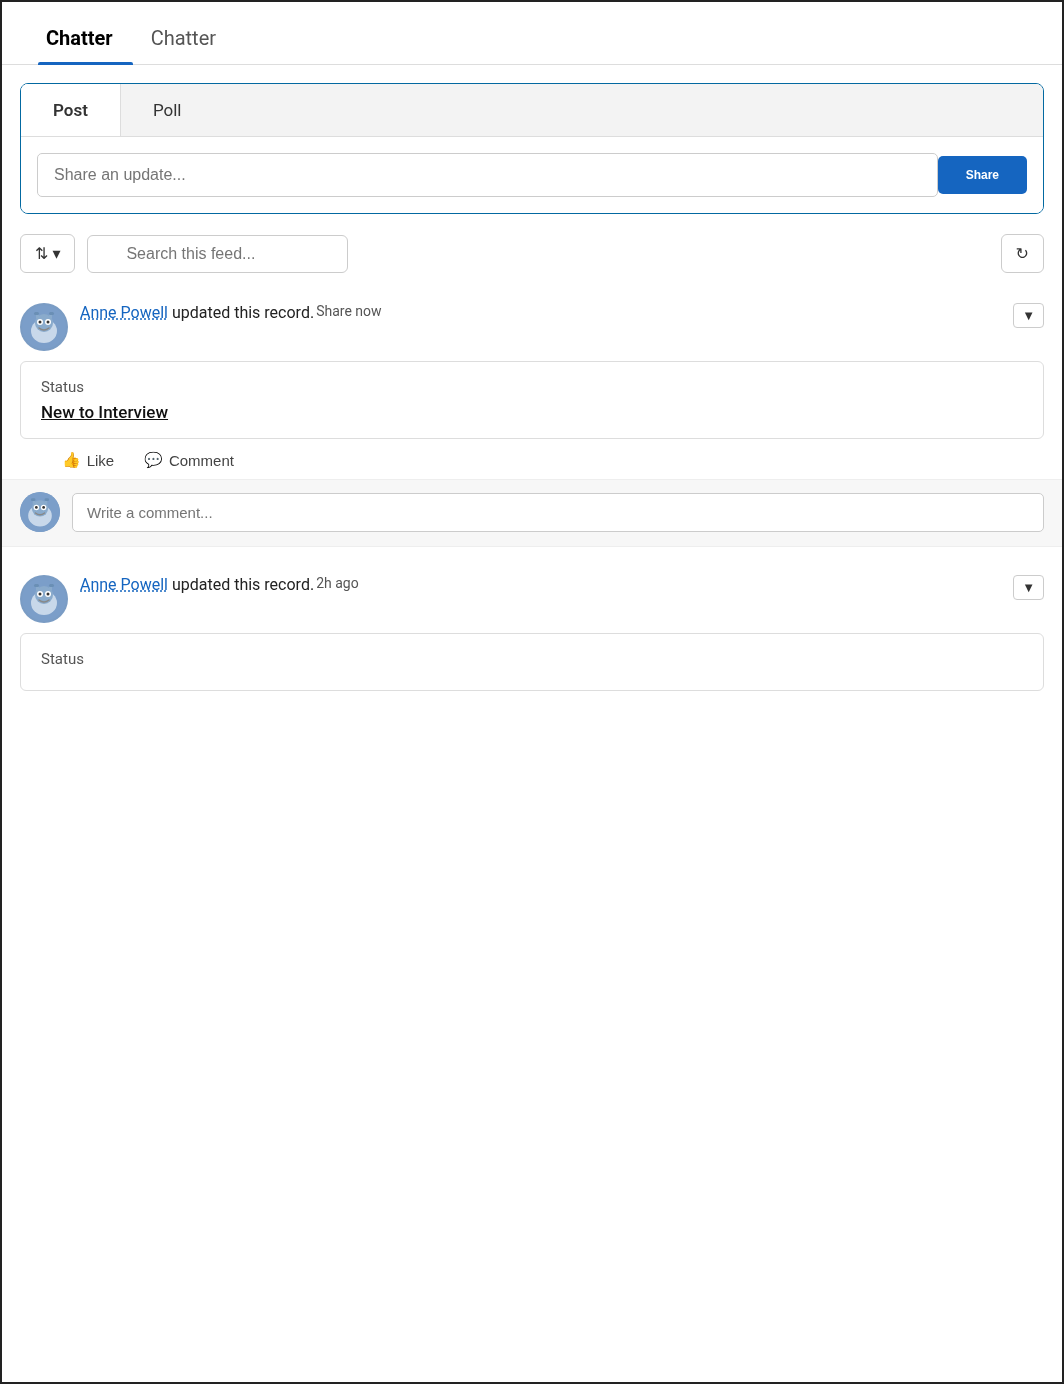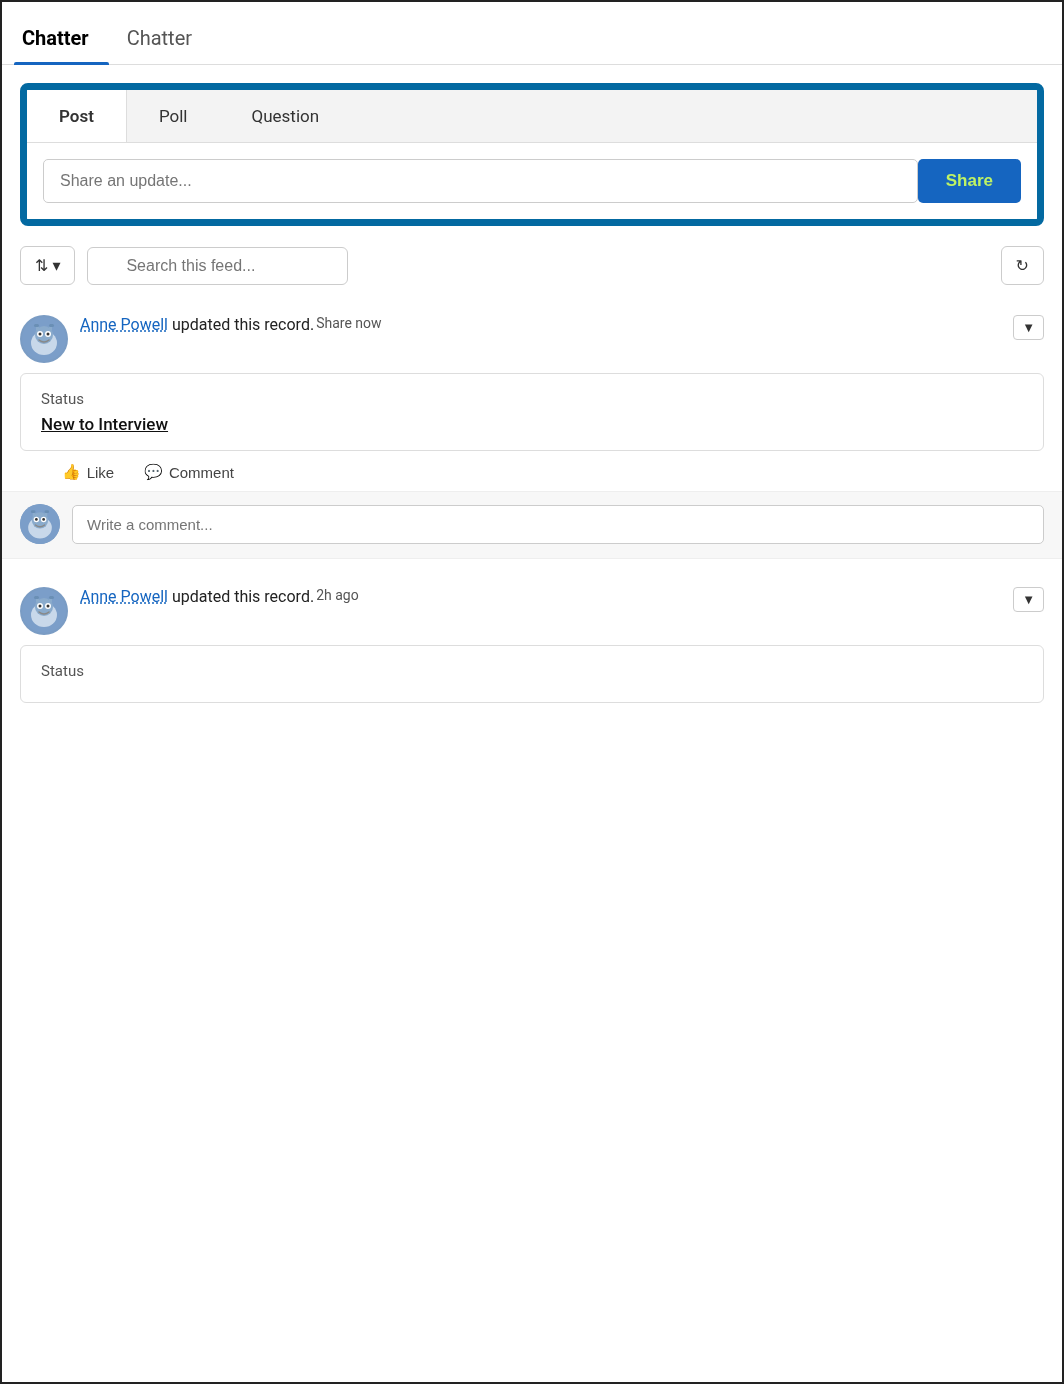--- a/index.html
+++ b/index.html
@@ -9,21 +9,21 @@
       width: 1064px;
       min-height: 1384px;
       border: 2px solid #222;
       overflow-x: hidden;
     }
 
     
     .tabs-container {
       display: flex;
       align-items: flex-end;
-      padding: 0 12px;
+      padding: 0 36px;
       border-bottom: 1px solid #ddd;
       padding-top: 10px;
     }
     .tab {
       padding: 14px 20px 14px 8px;
       font-size: 20px;
       cursor: pointer;
       color: #555;
       position: relative;
       margin-right: 10px;
@@ -38,21 +38,21 @@
       bottom: -1px;
       left: 0;
       right: 0;
       height: 3px;
       background: #1565c0;
       border-radius: 2px 2px 0 0;
     }
 
     
     .post-area {
-      border: 7px solid #0369a1;
+      border: 1px solid #0369a1;
       border-radius: 8px;
       margin: 18px 18px 0 18px;
       overflow: hidden;
     }
     .post-type-tabs {
       display: flex;
       background: #f3f3f3;
       border-bottom: 1px solid #ddd;
     }
     .post-type-tab {
@@ -81,25 +81,25 @@
       flex: 1;
       border: 1px solid #ccc;
       border-radius: 5px;
       padding: 12px 16px;
       font-size: 16px;
       color: #999;
       outline: none;
     }
     .share-btn {
       background: #1565c0;
-      color: #bef264;
+      color: #ffffff;
       border: none;
       border-radius: 5px;
       padding: 12px 28px;
-      font-size: 17px;
+      font-size: 12px;
       font-weight: 600;
       cursor: pointer;
     }
 
     
     .feed-controls {
       display: flex;
       align-items: center;
       gap: 12px;
       padding: 14px 18px;
@@ -284,23 +284,20 @@
   </div>
 </div>
 
 <div class="post-area">
   <div class="post-type-tabs">
     <div class="post-type-tab active">
       <span>Post</span>
     </div>
     <div class="post-type-tab">
       <span>Poll</span>
-    </div>
-    <div class="post-type-tab">
-      <span>Question</span>
     </div>
   </div>
   <div class="post-input-row">
     <input class="post-input" type="text" placeholder="Share an update..." style="">
     <button class="share-btn">
       <span>Share</span>
     </button>
   </div>
 </div>
 

